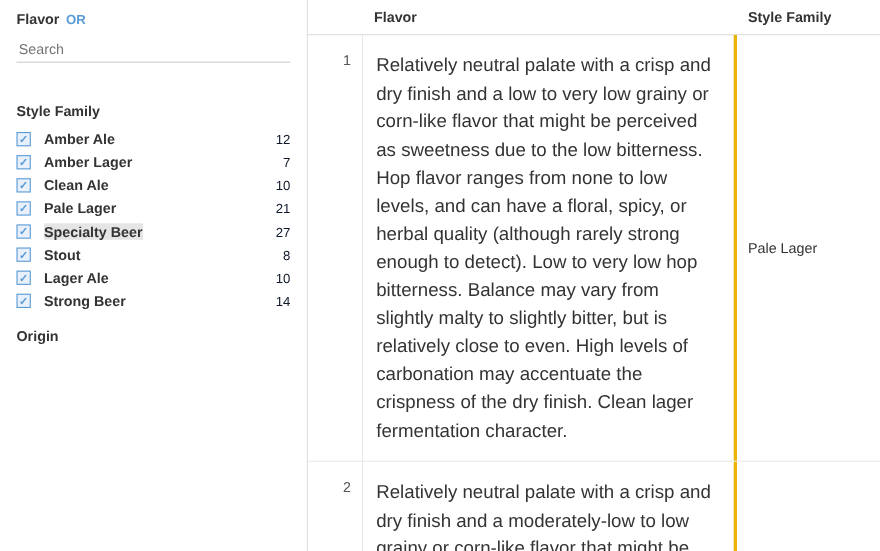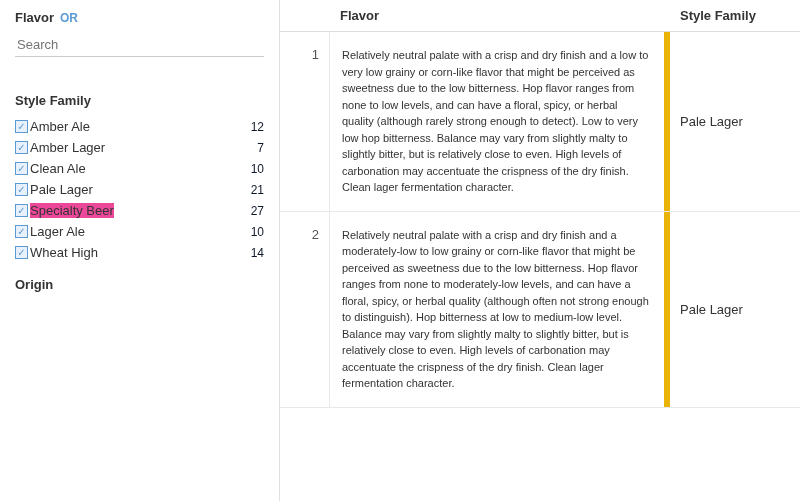--- a/index.html
+++ b/index.html
@@ -51,21 +51,22 @@
 
     .filter-item {
       display: flex;
       align-items: center;
       justify-content: space-between;
       padding: 3px 0;
     }
     .filter-item-left {
       display: flex;
       align-items: center;
-      gap: 2px;
+      gap: 12px;
+      font-weight: bold;
     }
     .filter-checkbox {
       width: 13px;
       height: 13px;
       border: 1px solid #5b9bd5;
       background: #e8f0fb;
       display: flex;
       align-items: center;
       justify-content: center;
       flex-shrink: 0;
@@ -73,21 +74,21 @@
     .filter-checkbox.checked::after {
       content: '✓';
       font-size: 10px;
       color: #5b9bd5;
     }
     .filter-label {
       font-size: 13px;
       color: #333;
     }
     .filter-label.highlight {
-      background-color: #ec4899;
+      background-color: #e5e5e5;
     }
     .filter-count {
       font-size: 12px;
       color: #0f172a;
     }
 
     .origin-title {
       font-weight: bold;
       font-size: 13px;
       margin-top: 14px;
@@ -144,24 +145,24 @@
       min-width: 50px;
       padding: 15px 10px;
       text-align: right;
       font-size: 13px;
       color: #555;
       border-right: 1px solid #e8e8e8;
     }
     .cell-flavor {
       flex: 1;
       padding: 15px 12px;
-      font-size: 11px;
+      font-size: 17px;
       line-height: 1.5;
       color: #333;
-      border-right: 6px solid #eab308;
+      border-right: 3px solid #eab308;
     }
     .cell-style {
       width: 130px;
       min-width: 130px;
       padding: 15px 10px;
       font-size: 13px;
       color: #333;
       display: flex;
       align-items: center;
     }
@@ -208,28 +209,35 @@
       <div class="filter-item">
         <div class="filter-item-left">
           <div class="filter-checkbox checked"></div>
           <span class="filter-label highlight">Specialty Beer</span>
         </div>
         <span class="filter-count">27</span>
       </div>
       <div class="filter-item">
         <div class="filter-item-left">
           <div class="filter-checkbox checked"></div>
+          <span class="filter-label">Stout</span>
+        </div>
+        <span class="filter-count">8</span>
+      </div>
+      <div class="filter-item">
+        <div class="filter-item-left">
+          <div class="filter-checkbox checked"></div>
           <span class="filter-label">Lager Ale</span>
         </div>
         <span class="filter-count">10</span>
       </div>
       <div class="filter-item">
         <div class="filter-item-left">
           <div class="filter-checkbox checked"></div>
-          <span class="filter-label">Wheat High</span>
+          <span class="filter-label">Strong Beer</span>
         </div>
         <span class="filter-count">14</span>
       </div>
     </div>
   <div class="origin-title">Origin</div>
 </div>
 
 <div id="main">
   <div class="table-header">
     <div class="col-num"></div>

